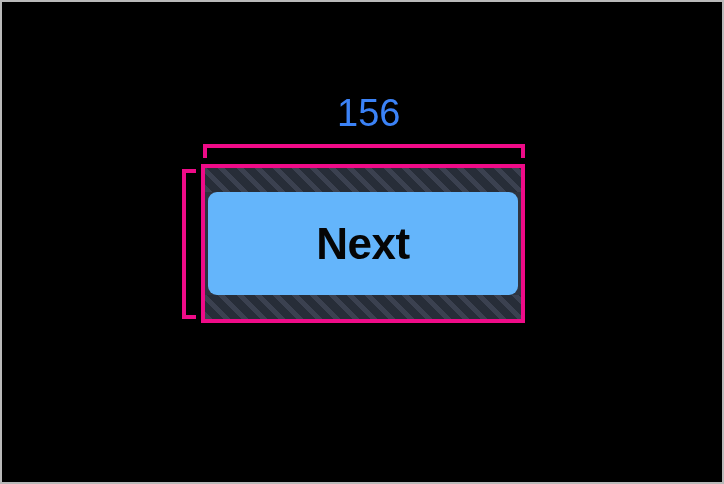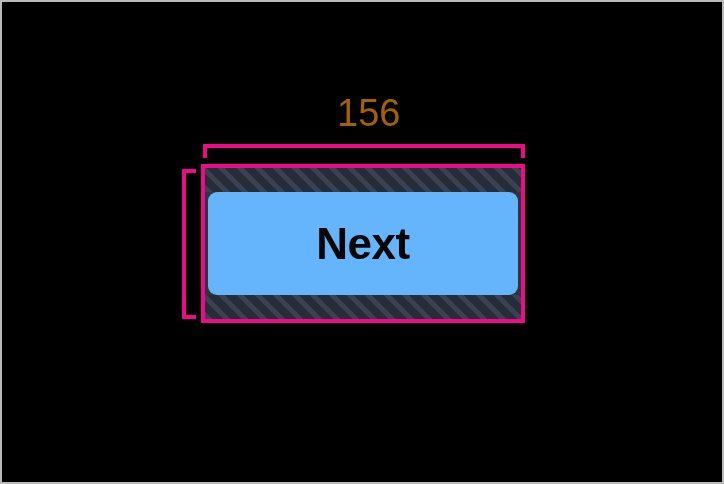--- a/index.html
+++ b/index.html
@@ -84,21 +84,21 @@
     font-weight: bold;
     color: #050505;
     letter-spacing: -0.5px;
     line-height: 1;
     user-select: none;
   }
 
   
   .dim-label {
     position: absolute;
-    color: #a16207;
+    color: #3b82f6;
     font-family: "Liberation Sans", sans-serif;
     font-size: 38px;
     font-weight: normal;
     line-height: 1;
     white-space: nowrap;
     z-index: 8;
   }
 
   #width-label {
     left: 335px;

